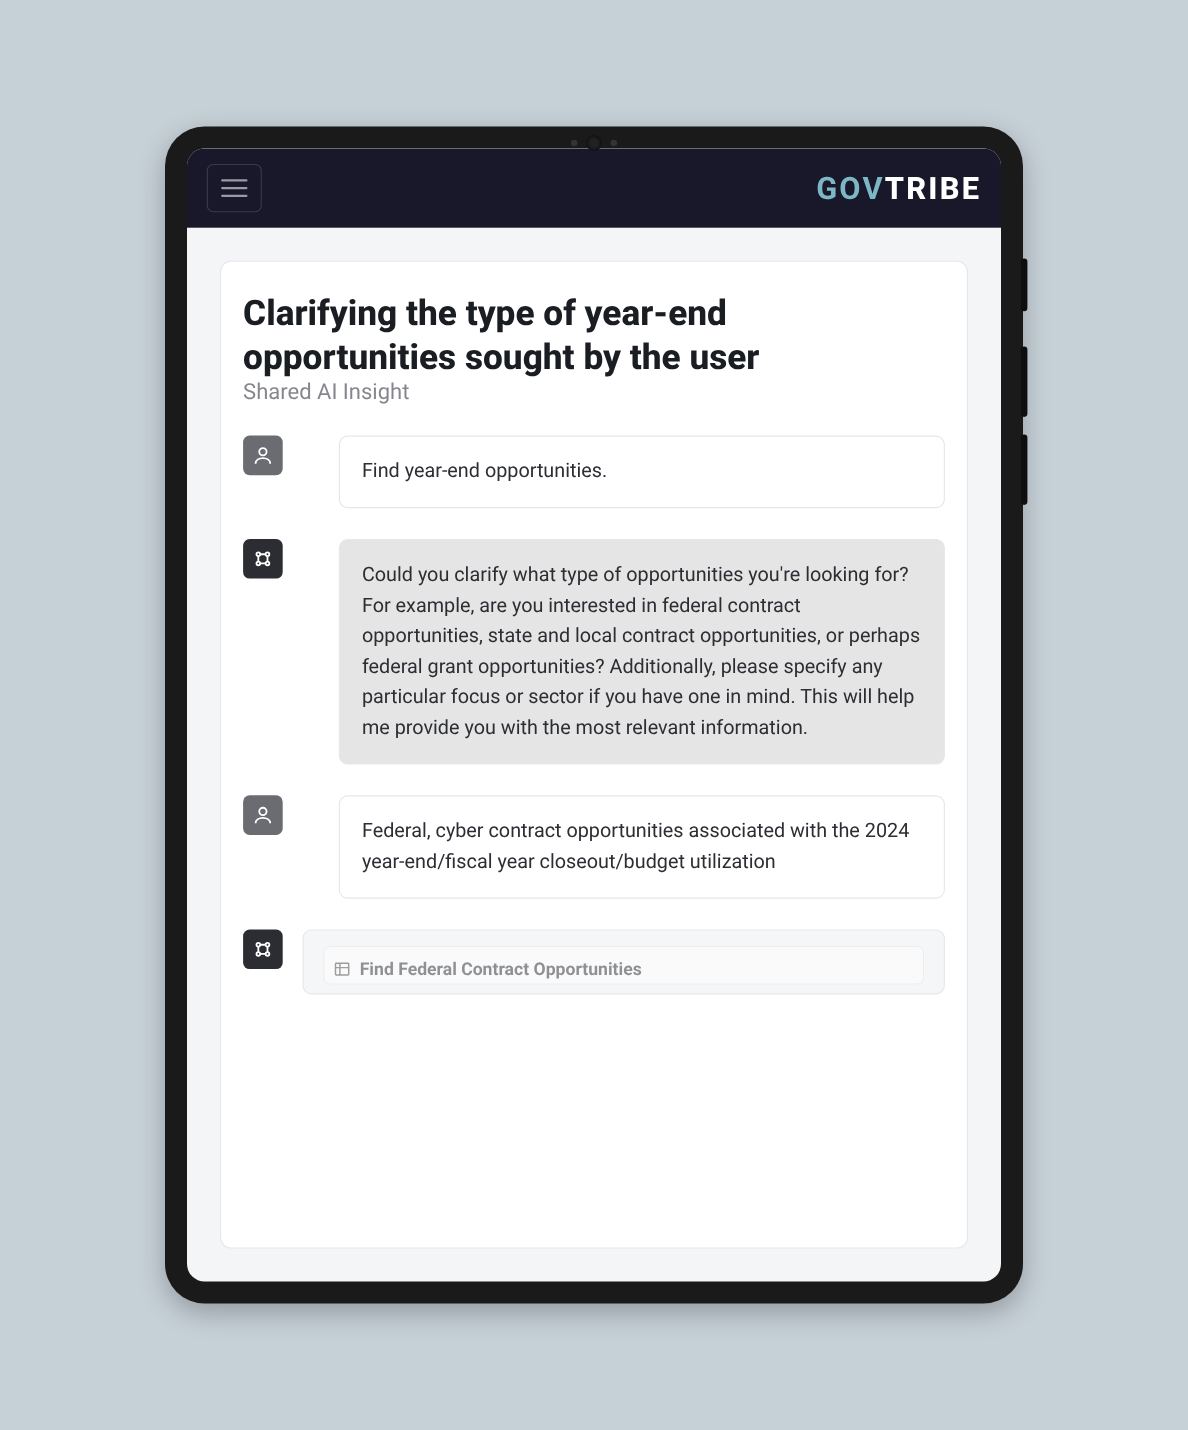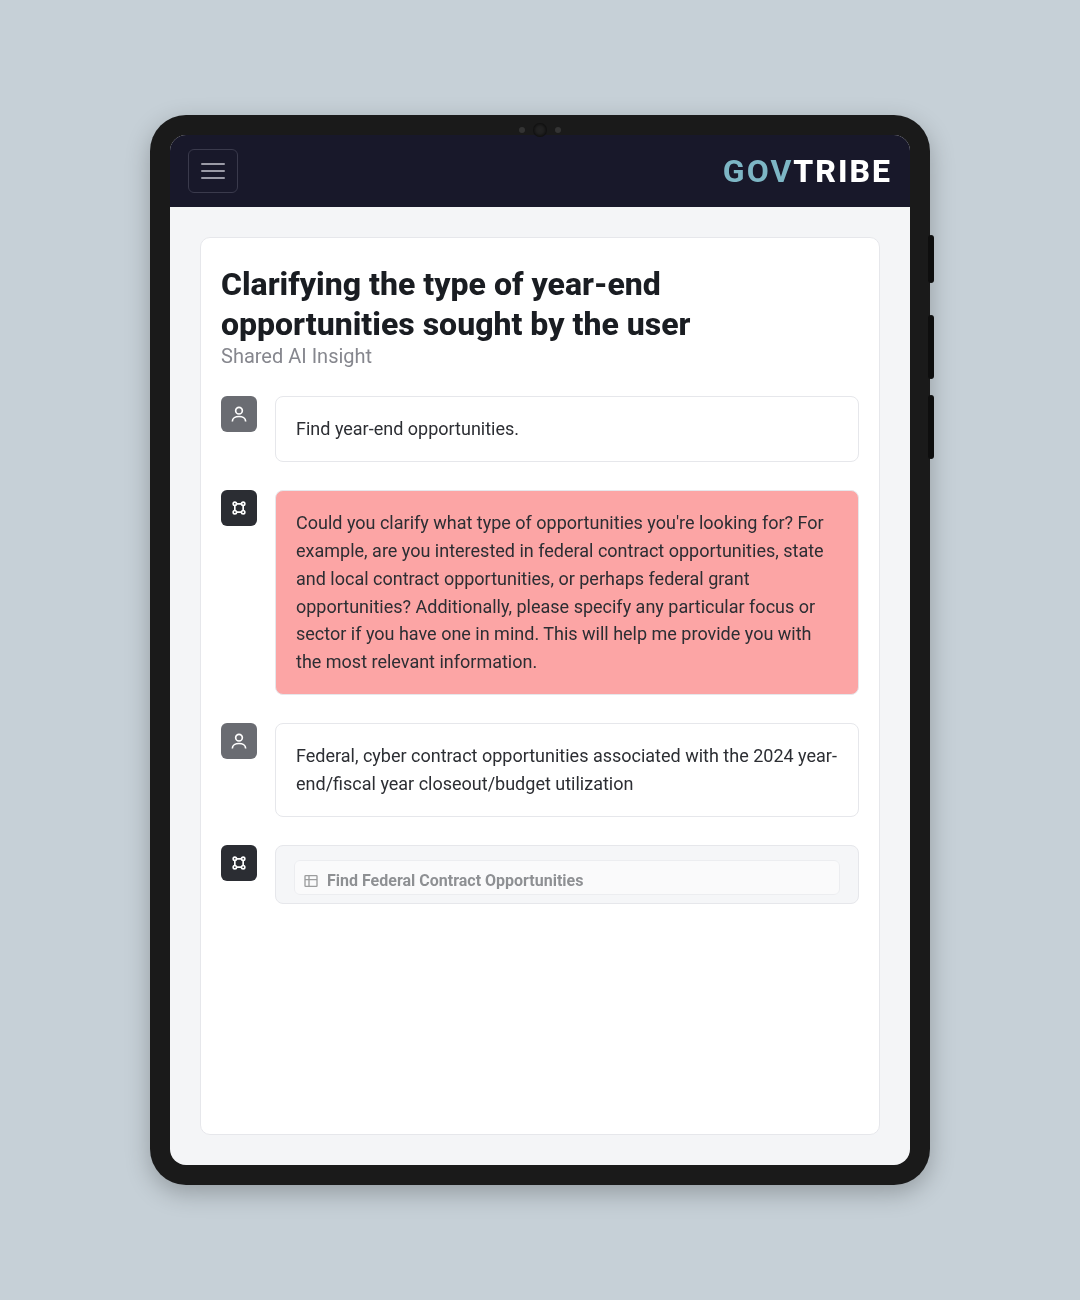--- a/index.html
+++ b/index.html
@@ -70,21 +70,21 @@
     .hamburger span {
       display: block;
       width: 24px;
       height: 2px;
       background: #9a9aa6;
       border-radius: 2px;
     }
     .brand {
       color: #fff;
       font-weight: 800;
-      font-size: 32px;
+      font-size: 28px;
       letter-spacing: 2px;
     }
     .brand .gov { color: #7db6c5; font-weight: 700; }
     .content {
       flex: 1;
       overflow: hidden;
       padding: 30px;
     }
     .card {
       background: #fff;
@@ -120,27 +120,28 @@
     }
     .avatar.user { background: #6a6c72; }
     .avatar.ai   { background: #2b2d33; }
     .bubble {
       flex: 1;
       border-radius: 8px;
       padding: 18px 20px;
       font-size: 18px;
       line-height: 1.55;
       color: #2c2e33;
+      margin-left: 33px;
     }
     .bubble.user {
       background: #fff;
       border: 1px solid #e6e7eb;
     }
     .bubble.ai {
-      background: #fca5a5;
+      background: #e5e5e5;
       border: 1px solid #e6e7eb;
     }
     .ai-action {
       flex: 1;
       border-radius: 8px;
       background: #f5f6f8;
       border: 1px solid #e6e7eb;
       padding: 14px 18px 8px 18px;
       text-align: right;
     }

